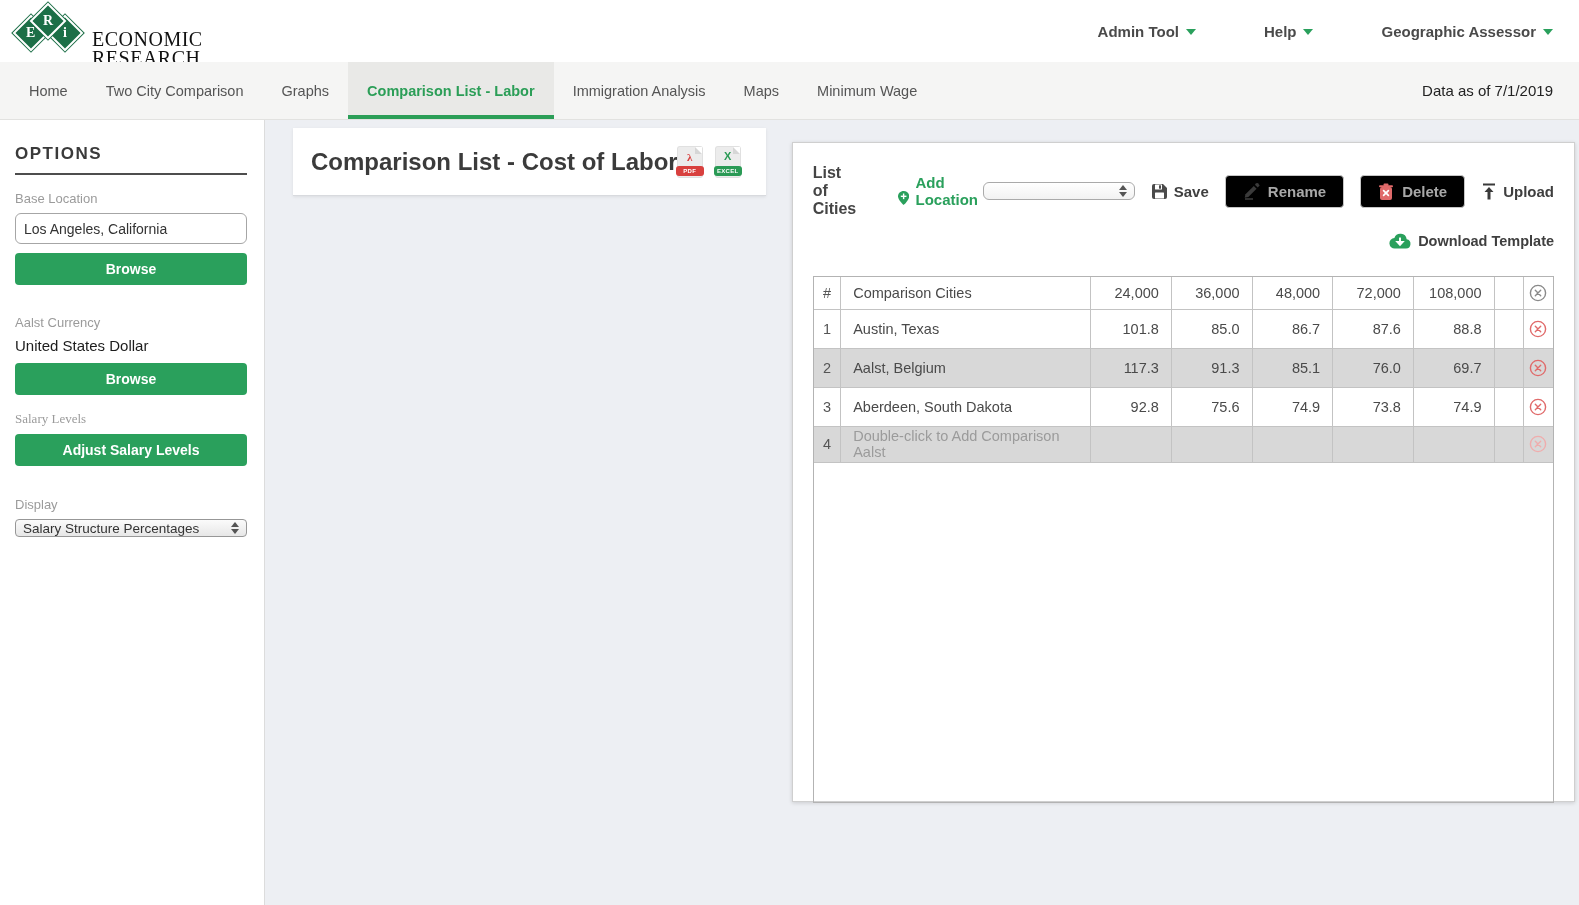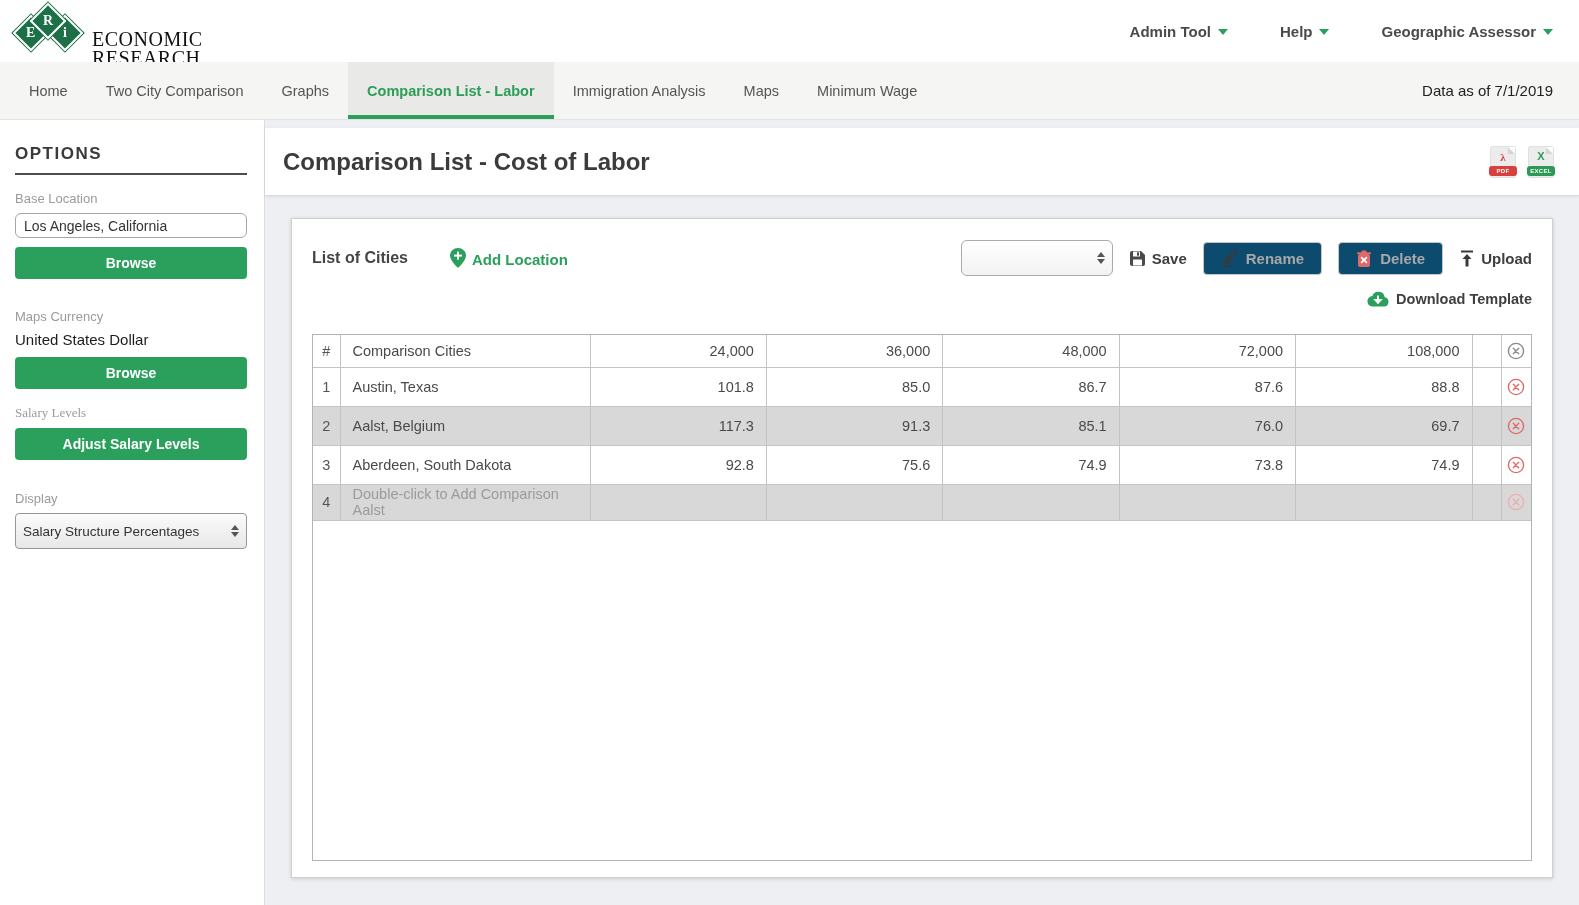--- a/index.html
+++ b/index.html
@@ -14,48 +14,48 @@
   .diamonds { position:relative; width:64px; height:52px; flex:none; }
   .diamond { position:absolute; width:26px; height:26px; background:#1c6f47; border:2px solid #fff; transform:rotate(45deg); box-shadow:0 0 0 1px #1c6f47; display:flex; align-items:center; justify-content:center; }
   .diamond span { transform:rotate(-45deg); color:#fff; font-family:"Liberation Serif", serif; font-weight:bold; font-size:14px; }
   .d-e { left:2px; top:15px; }
   .d-r { left:19px; top:3px; }
   .d-i { left:36px; top:15px; }
   .logo-text { margin-left:12px;margin-top:48px; }
   .logo-line { font-family:"Liberation Serif", serif; font-size:20px; line-height:19px; color:#111; letter-spacing:0.5px; }
   .logo-inst { font-family:"Liberation Serif", serif; font-size:10.5px; letter-spacing:4.5px; color:#111; margin-top:2px; }
 
-  .top-menus { margin-left:auto; display:flex; gap:52px; }
+  .top-menus { margin-left:auto; display:flex; gap:68px; }
   .top-menu { display:flex; align-items:center; gap:7px; font-size:15px; font-weight:bold; color:#4a4a4a; cursor:pointer; }
   .caret-down { width:0; height:0; border-left:5px solid transparent; border-right:5px solid transparent; border-top:6px solid #2aa05c; margin-top:2px; }
 
   
   .nav-bar { height:58px; background:#f5f5f4; border-bottom:1px solid #e2e2e0; display:flex; align-items:stretch; padding-left:10px; flex:none; }
   .nav-tab { display:flex; align-items:center; padding:0 19px; font-size:14.5px; color:#555; cursor:pointer; border-bottom:4px solid transparent; padding-top:4px; }
   .nav-tab.active { background:#e9e9e7; color:#2b9e57; font-weight:bold; border-bottom:4px solid #2b9e57; }
   .data-as-of { margin-left:auto; align-self:center; padding-right:26px; font-size:15px; color:#222; }
 
   
   .body-row { flex:1; display:flex; min-height:0; }
 
   
   .sidebar { width:265px; flex:none; background:#fff; border-right:1px solid #dcdcdc; padding:24px 17px 0 15px; }
   .options-title { font-size:17px; font-weight:bold; letter-spacing:1.5px; color:#3a3a3a; padding-bottom:9px; border-bottom:2px solid #4d4d4d; }
   .side-label { font-size:13px; color:#9b9b9b; margin-top:16px; margin-bottom:7px; }
-  .side-input { width:100%; height:25px; border:1px solid #a6a6a6; border-radius:6px; padding:0 8px; font-size:14px; color:#333; font-family:"Liberation Sans", sans-serif; background:#fff; }
+  .side-input { width:100%; height:31px; border:1px solid #a6a6a6; border-radius:6px; padding:0 8px; font-size:14px; color:#333; font-family:"Liberation Sans", sans-serif; background:#fff; }
   .btn-green { display:block; width:100%; background:#2aa05c; color:#fff; border:none; border-radius:4px; height:32px; font-size:14px; font-weight:bold; margin-top:9px; cursor:pointer; font-family:"Liberation Sans", sans-serif; }
   .side-value { font-size:15px; color:#1c1c1c; margin-top:2px; }
-  .fake-select { height:36px; border:1px solid #979797; border-radius:4px; background:linear-gradient(#fbfbfb,#e7e7e7); display:flex; align-items:center; padding:0 7px; font-size:13.5px; color:#333; cursor:pointer; }
+  .fake-select { height:18px; border:1px solid #979797; border-radius:4px; background:linear-gradient(#fbfbfb,#e7e7e7); display:flex; align-items:center; padding:0 7px; font-size:13.5px; color:#333; cursor:pointer; }
   .fake-select .sel-text { flex:1; white-space:nowrap; overflow:hidden; }
   .stepper { display:flex; flex-direction:column; gap:2px; align-items:center; margin-left:6px; }
   .stepper .up { width:0; height:0; border-left:4px solid transparent; border-right:4px solid transparent; border-bottom:5px solid #555; }
   .stepper .dn { width:0; height:0; border-left:4px solid transparent; border-right:4px solid transparent; border-top:5px solid #555; }
 
   
-  .main { flex:1; background:#edeff3; display:flex; flex-direction:column; min-width:0; }
+  .main { flex:1; background:#edeff3; display:flex; flex-direction:row; min-width:0;padding-left:28px; }
   .title-band { margin-top:8px; background:#fff; height:68px; display:flex; align-items:center; padding:0 26px 0 18px; border-bottom:1px solid #d8dade; box-shadow:0 1px 3px rgba(0,0,0,0.08); flex:none; }
   .page-title { font-size:24px; font-weight:bold; color:#3b3b3b; }
   .export-icons { margin-left:auto; display:flex; gap:14px; }
   .file-icon { position:relative; width:24px; height:30px; background:#ececec; border-radius:2px; cursor:pointer; box-shadow:0 0 0 1px #e0e0e0; }
   .file-icon .dogear { position:absolute; top:0; right:0; width:0; height:0; border-top:7px solid #fff; border-left:7px solid #d6d6d6; }
   .file-ribbon { position:absolute; bottom:1px; left:-2px; right:-2px; height:10px; border-radius:3px; color:#fff; font-size:6px; font-weight:bold; text-align:center; line-height:10px; letter-spacing:0.3px; }
   .ribbon-red { background:#d8403e; }
   .ribbon-green { background:#2a9a55; }
   .pdf-swirl { position:absolute; top:4px; left:0; right:0; text-align:center; color:#d8403e; font-size:11px; font-weight:bold; font-family:"Liberation Serif", serif; }
   .xls-x { position:absolute; top:3px; left:0; right:0; text-align:center; color:#2a9a55; font-size:11px; font-weight:bold; }
@@ -63,21 +63,21 @@
   .content { flex:1; padding:22px 26px 0; min-height:0;border-radius:10px; }
   .card { background:#fff; border:1px solid #cfcfcf; box-shadow:0 1px 4px rgba(0,0,0,0.15); height:660px; padding:17px 20px 0; }
 
   
   .toolbar { display:flex; align-items:center; margin-top:4px; }
   .list-title { font-size:16px; font-weight:bold; color:#454545; }
   .add-location { display:flex; align-items:flex-end; gap:6px; margin-left:42px; color:#2aa05c; font-weight:bold; font-size:15px; cursor:pointer; }
   .toolbar-right { margin-left:auto; display:flex; align-items:center; gap:16px; }
   .toolbar-select { width:152px; }
   .icon-text-btn { display:flex; align-items:center; gap:6px; font-size:15px; font-weight:bold; color:#3f3f3f; cursor:pointer; background:none; border:none; font-family:"Liberation Sans", sans-serif; }
-  .btn-disabled { background:#0c4a6e; border:1px solid #c6c6c6; border-radius:4px; padding:7px 17px; display:flex; align-items:center; gap:8px; font-size:15px; font-weight:bold; color:#a8a8a8; cursor:default; font-family:"Liberation Sans", sans-serif; }
+  .btn-disabled { background:#000000; border:1px solid #c6c6c6; border-radius:4px; padding:7px 17px; display:flex; align-items:center; gap:8px; font-size:15px; font-weight:bold; color:#a8a8a8; cursor:default; font-family:"Liberation Sans", sans-serif; }
   .download-row { display:flex; justify-content:flex-end; margin-top:15px; }
   .download-template { display:flex; align-items:center; gap:7px; font-size:14.5px; font-weight:bold; color:#3f3f3f; cursor:pointer; }
 
   
   .table-wrap { margin-top:27px; border:1px solid #b3b3b3; height:527px; overflow:hidden; }
   table.cities { width:100%; border-collapse:collapse; font-size:14.5px; color:#4a4a4a; table-layout:fixed; }
   table.cities th, table.cities td { border:1px solid #c3c3c3; padding:0 12px; font-weight:normal; background:#fff; }
   table.cities tr { height:39px; }
   table.cities tr.hdr { height:32px; }
   table.cities th { border-top:none; }
@@ -145,21 +145,21 @@
 
   <div class="body-row">
 
     <div class="sidebar">
       <div class="options-title">OPTIONS</div>
 
       <div class="side-label">Base Location</div>
       <input class="side-input" type="text" value="Los Angeles, California" style="">
       <button class="btn-green">Browse</button>
 
-      <div class="side-label" style="margin-top:30px;">Maps Currency</div>
+      <div class="side-label" style="margin-top:30px;">Aalst Currency</div>
       <div class="side-value">United States Dollar</div>
       <button class="btn-green">Browse</button>
 
       <div class="side-label" style="font-family:Liberation Serif, serif;">Salary Levels</div>
       <button class="btn-green" style="margin-top:2px;">Adjust Salary Levels</button>
 
       <div class="side-label" style="margin-top:31px;">Display</div>
       <div class="fake-select">
         <span class="sel-text">Salary Structure Percentages</span>
         <span class="stepper">

